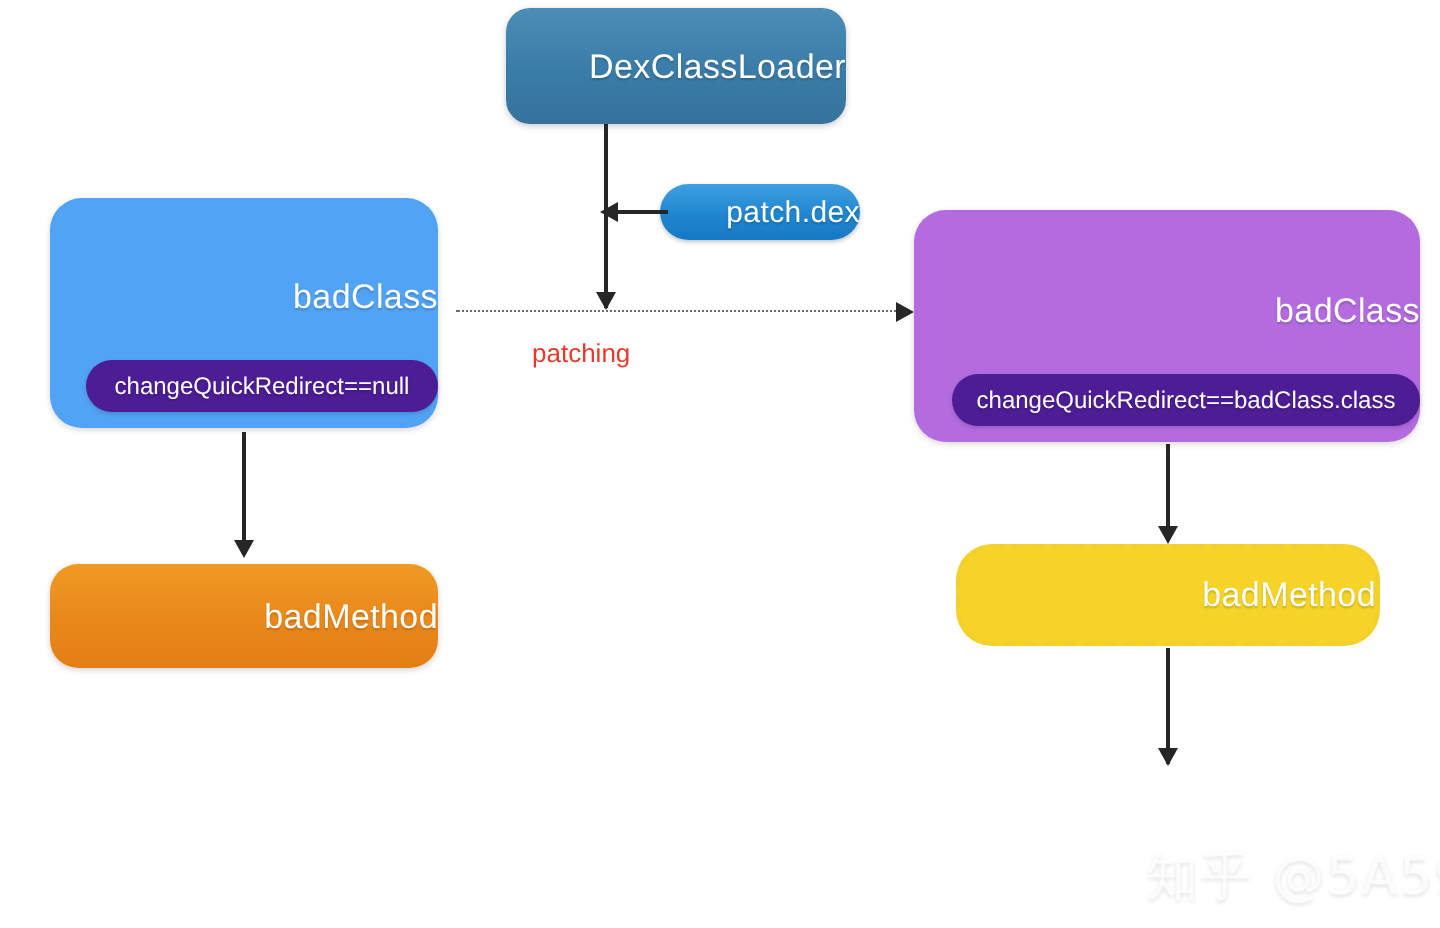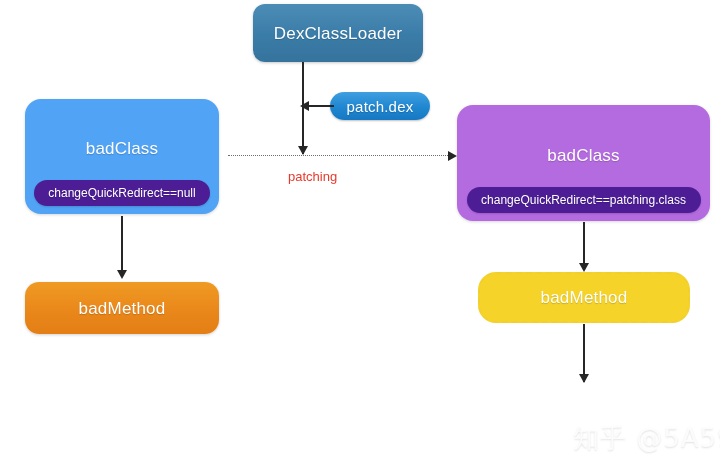--- a/index.html
+++ b/index.html
@@ -15,21 +15,21 @@
     width: 720px;
     height: 464px;
     background: #ffffff;
     overflow: hidden;
   }
   .node {
     position: absolute;
     box-sizing: border-box;
     display: flex;
     flex-direction: column;
-    align-items: center;
+    align-items: flex-end;
     color: #ffffff;
     text-shadow: 0 1px 1px rgba(0,0,0,0.18);
     border-radius: 14px;
   }
   .node-label {
     font-size: 17px;
     letter-spacing: 0.2px;
     line-height: 1;
     white-space: nowrap;
   }
@@ -164,21 +164,21 @@
     border-bottom: 5px solid transparent;
     border-left: 9px solid #262626;
   }
   .dotline {
     position: absolute;
     height: 0;
     border-top: 1.6px dotted #6d6d6d;
   }
   #patching-label {
     position: absolute;
-    left: 288px;
+    left: 266px;
     top: 169px;
     font-size: 13px;
     color: #e8392b;
     white-space: nowrap;
   }
 
   
   #watermark {
     position: absolute;
     left: 573px;
@@ -221,21 +221,21 @@
 
   <div class="vline" style="left:121px; top:216px; height:58px;"></div>
   <div class="arrowhead-down" style="left:117px; top:270px;"></div>
 
   <div class="node method-box" id="badmethod-left">
     <span class="node-label">badMethod</span>
   </div>
 
   <div class="node class-box" id="badclass-right">
     <span class="node-label">badClass</span>
-    <div class="field-pill">changeQuickRedirect==patching.class</div>
+    <div class="field-pill">changeQuickRedirect==badClass.class</div>
   </div>
 
   <div class="vline" style="left:583px; top:222px; height:48px;"></div>
   <div class="arrowhead-down" style="left:579px; top:263px;"></div>
 
   <div class="node method-box" id="badmethod-right">
     <span class="node-label">badMethod</span>
   </div>
 
   <div class="vline" style="left:583px; top:324px; height:58px;"></div>

